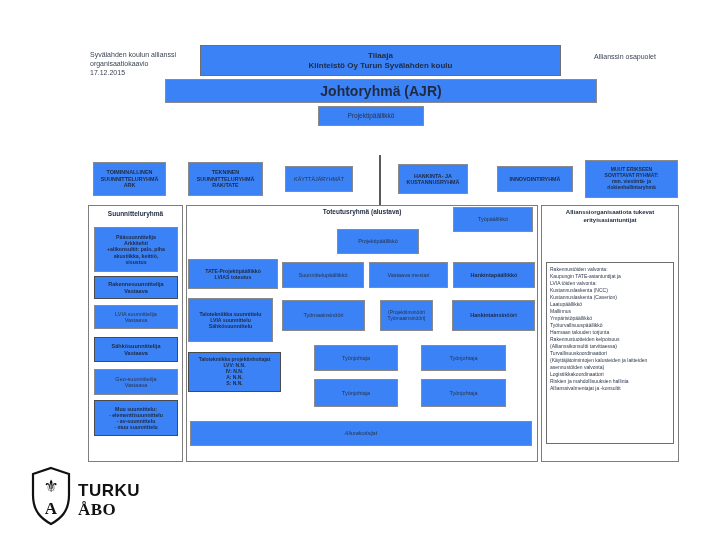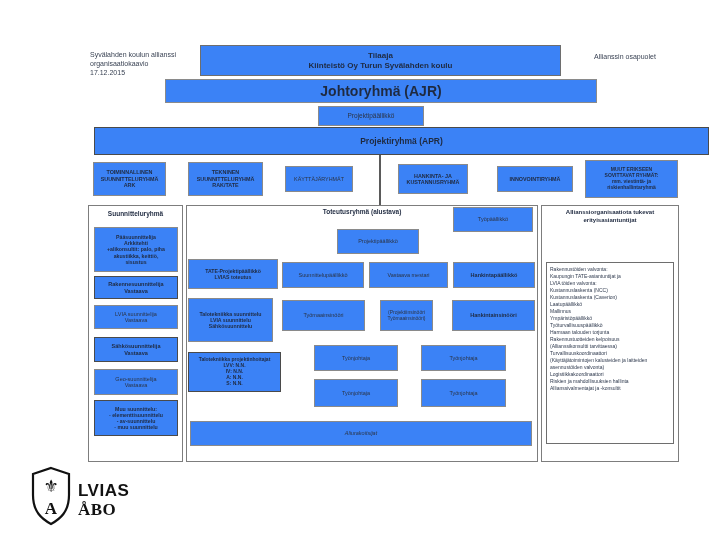--- a/index.html
+++ b/index.html
@@ -28,21 +28,20 @@
 
   <div class="plaintext" style="left:594px;top:53px;width:90px;font-size:7px;color:#3a4354;">Allianssin osapuolet</div>
 
   <div class="box strong" style="left:200px;top:45px;width:361px;height:31px;font-size:8px;border-color:#6e6e6e;">Tilaaja
 Kiinteistö Oy Turun Syvälahden koulu</div>
 
   <div class="box strong" style="left:165px;top:79px;width:432px;height:24px;font-size:14px;">Johtoryhmä  (AJR)</div>
 
   <div class="box" style="left:318px;top:106px;width:106px;height:20px;font-size:6.5px;">Projektipäällikkö</div>
 
-  <div class="box strong hard" style="left:94px;top:127px;width:615px;height:28px;font-size:8.5px;">Projektiryhmä (APR)</div>
 
   <div class="vline" style="left:379px;top:155px;width:2px;height:50px;"></div>
 
   <div class="box strong" style="left:93px;top:162px;width:73px;height:34px;font-size:5.4px;">TOIMINNALLINEN
 SUUNNITTELURYHMÄ
 ARK</div>
   <div class="box strong" style="left:188px;top:162px;width:75px;height:34px;font-size:5.4px;">TEKNINEN
 SUUNNITTELURYHMÄ
 RAK/TATE</div>
   <div class="box" style="left:285px;top:166px;width:68px;height:26px;font-size:5.4px;">KÄYTTÄJÄRYHMÄT</div>
@@ -127,17 +126,17 @@
 Logistiikkakoordinaattori
 Riskien ja mahdollisuuksien hallinta
 Allianssivalmentajat ja -konsultit</div>
 
   <div style="position:absolute;left:30px;top:466px;width:130px;height:62px;">
     <svg width="42" height="60" viewBox="0 0 42 60" style="position:absolute;left:0;top:0;">
       <path d="M21 2 L39 8 V29 C39 46 30 53 21 58 C12 53 3 46 3 29 V8 Z" fill="none" stroke="#111" stroke-width="2.2"></path>
       <text x="21" y="26" text-anchor="middle" font-size="17" fill="#111" font-family="DejaVu Sans, sans-serif">⚜</text>
       <text x="21" y="48" text-anchor="middle" font-size="17" font-weight="bold" fill="#111" font-family="Liberation Serif, serif">A</text>
     </svg>
-    <div class="logo-text" style="left:48px;top:16px;font-size:17px;">LVIAS</div>
+    <div class="logo-text" style="left:48px;top:16px;font-size:17px;">TURKU</div>
     <div class="logo-text" style="left:48px;top:35px;font-size:17px;font-family:Liberation Serif, serif;">ÅBO</div>
   </div>
 
 </div>
 
 </body></html>

